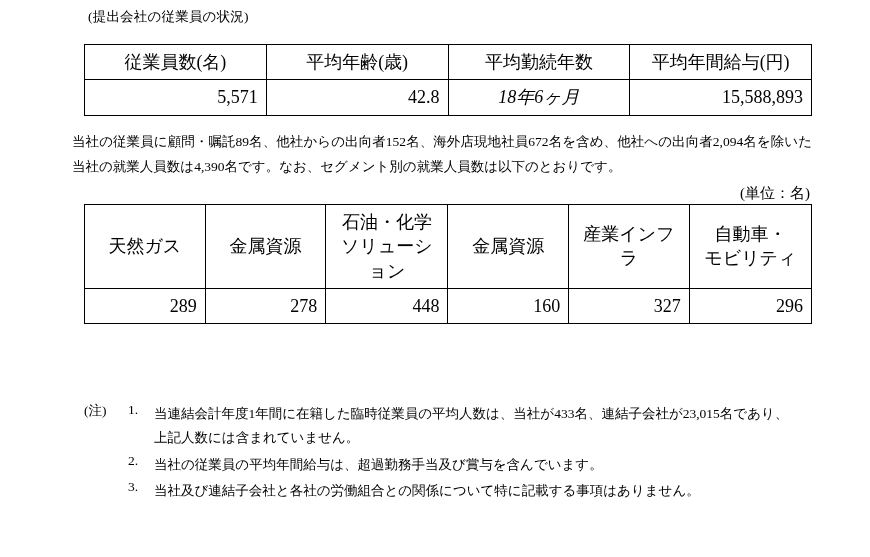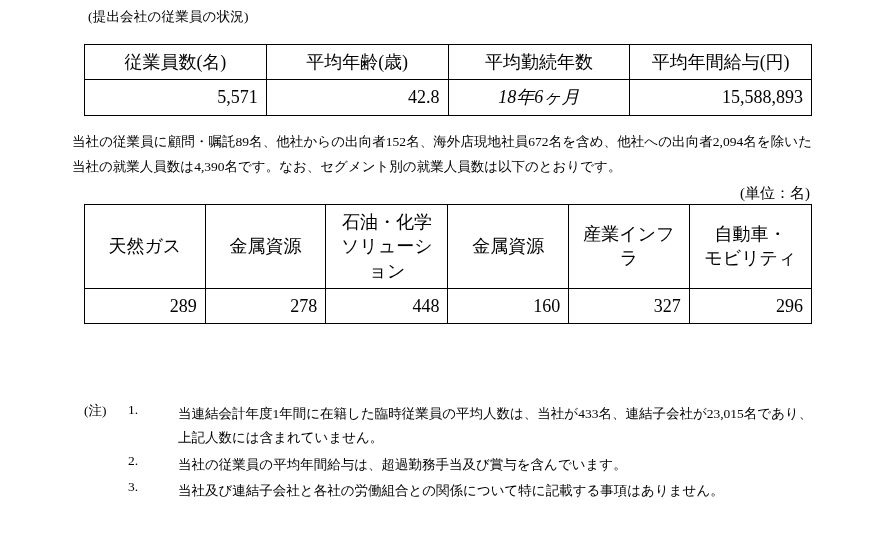--- a/index.html
+++ b/index.html
@@ -122,21 +122,20 @@
   .notes-num {
     width: 26px;
     flex: none;
   }
   .notes-text {
     flex: 1;
     line-height: 1.8;
   }
   .notes-text .cont {
     display: block;
-    margin-left: 24px;
   }
 </style>
 </head>
 <body>
 
 <div class="page">
 
   <div class="heading">(提出会社の従業員の状況)</div>
 
   <table class="doc" id="table-employee-summary">

